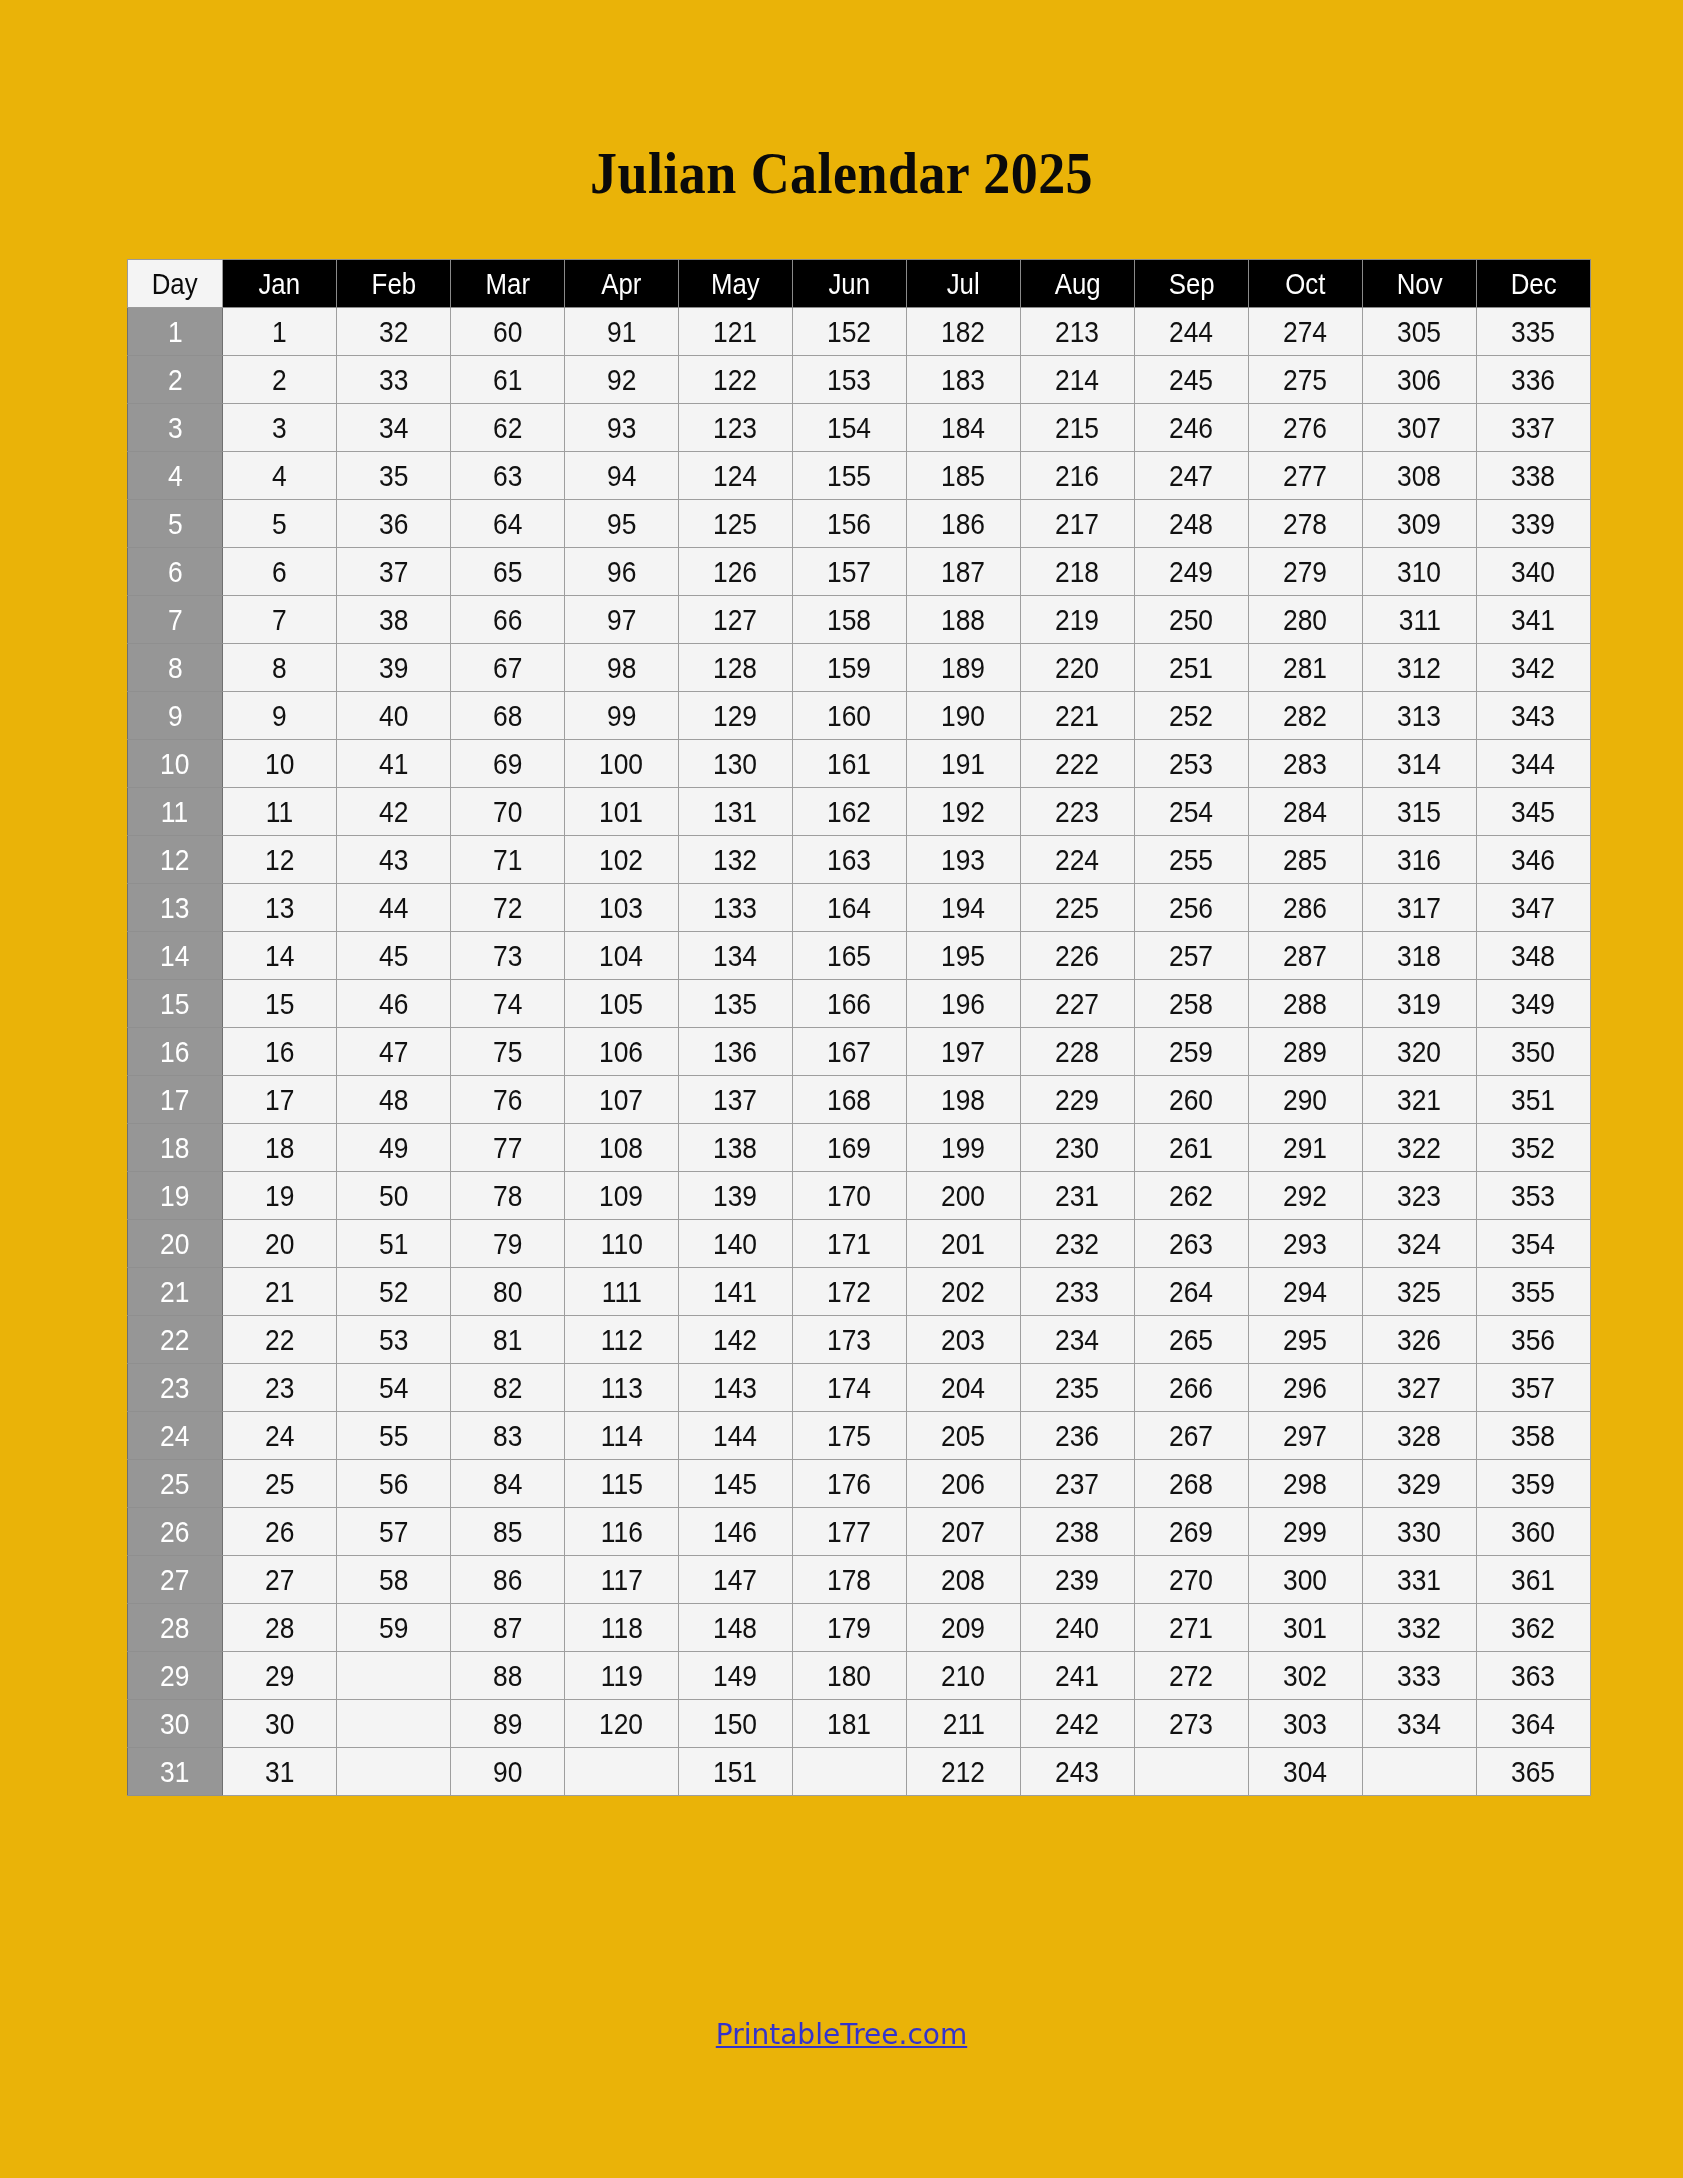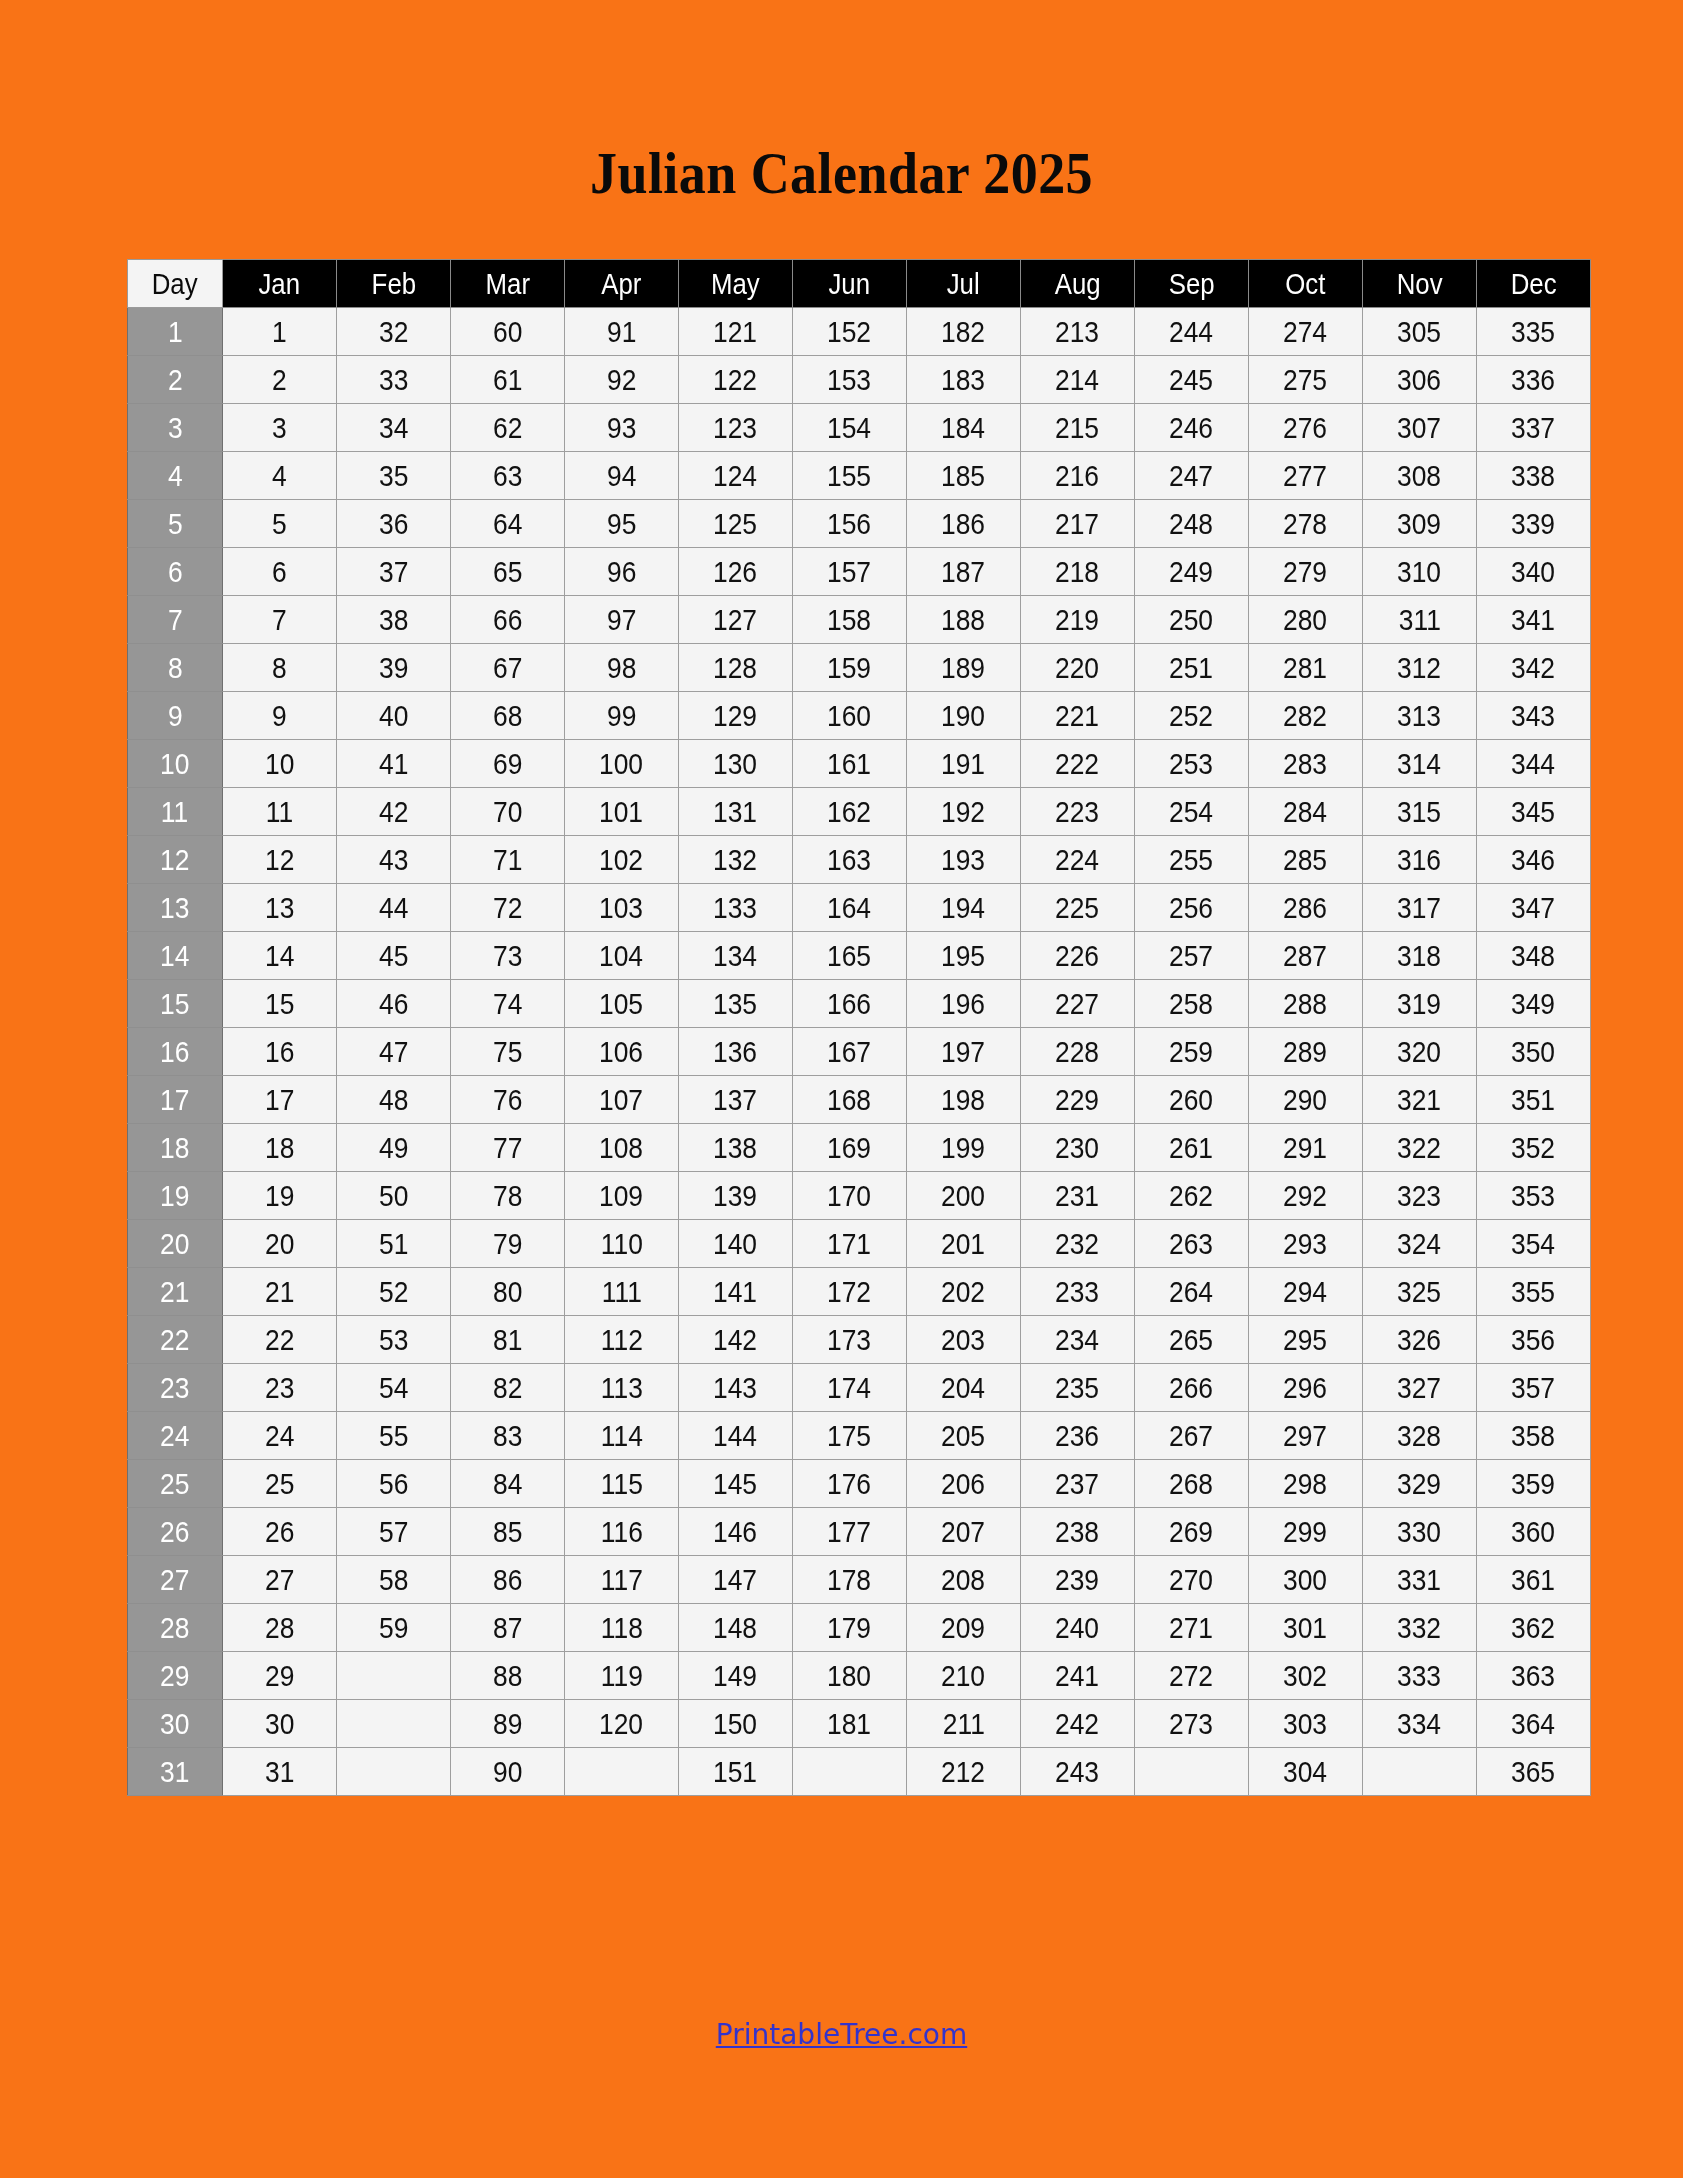--- a/index.html
+++ b/index.html
@@ -11,21 +11,21 @@
     width: 1683px;
     height: 2178px;
     font-family: "Liberation Sans", sans-serif;
     -webkit-font-smoothing: antialiased;
   }
 
   .page {
     position: relative;
     width: 1683px;
     height: 2178px;
-    background: #f97316;
+    background: #eab308;
     box-sizing: border-box;
   }
 
   .title {
     position: absolute;
     top: 139px;
     left: 0;
     width: 1683px;
     text-align: center;
     font-family: "Liberation Serif", "DejaVu Serif", serif;

